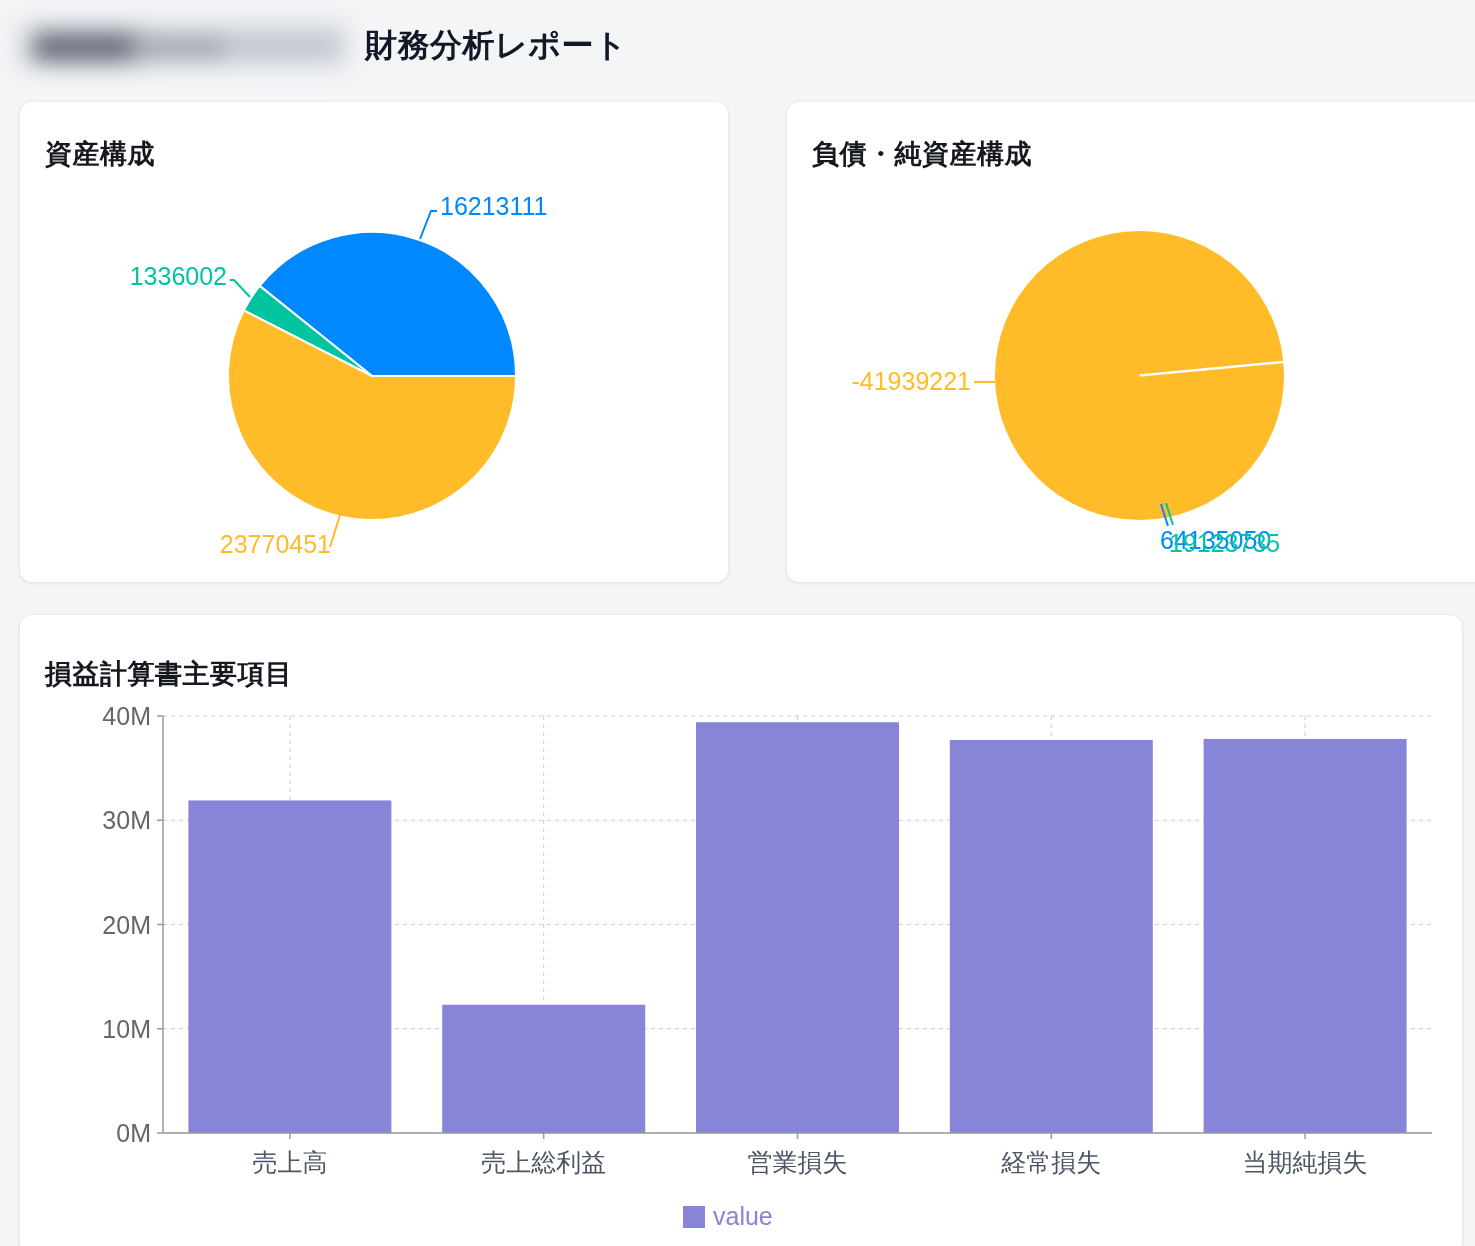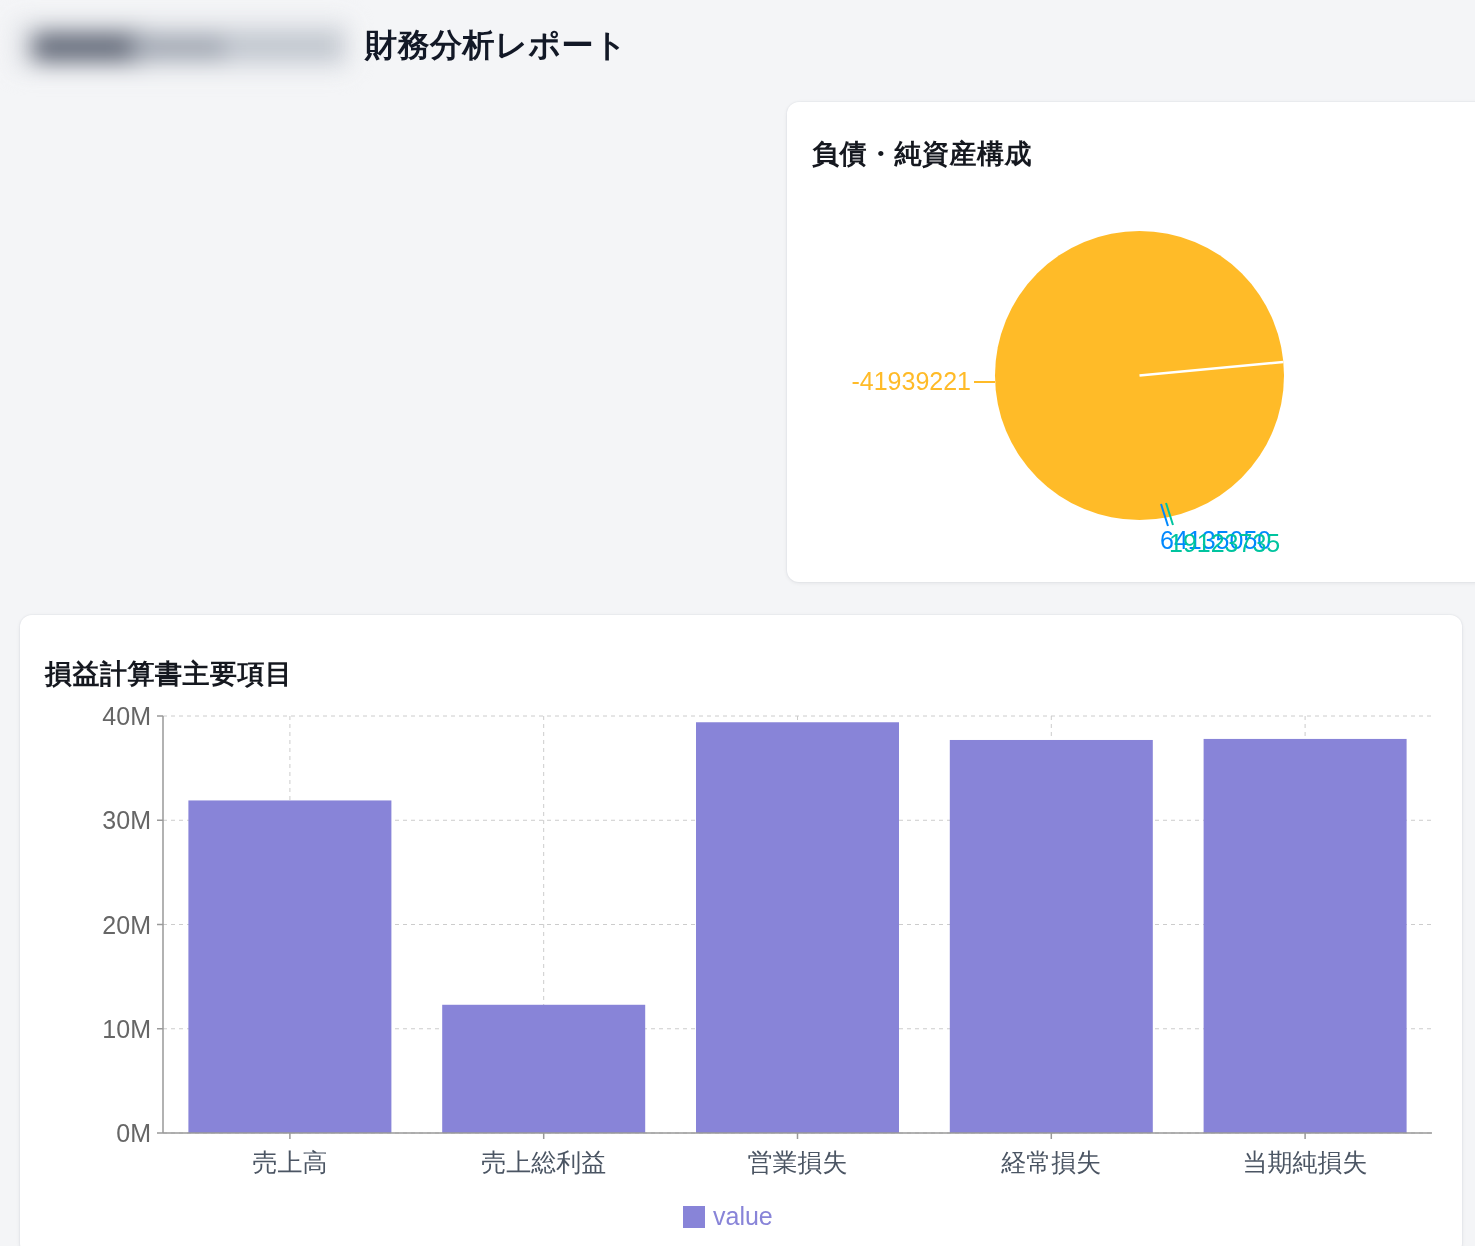--- a/index.html
+++ b/index.html
@@ -49,20 +49,34 @@
   <div class="hdr">
     <div class="blur-box">
       <span class="bb0"></span>
         <span class="bb1"></span>
         <span class="bb2"></span>
         <span class="bb3"></span>
     </div>
     <h1 class="page-title">財務分析レポート</h1>
   </div>
 
+  <section class="card card-assets">
+    <h2 class="card-title">資産構成</h2>
+    <svg id="pie-assets" class="pie-svg" width="708" height="386" viewBox="0 0 708 386">
+        <path d="M 352 180 L 496 180 A 144 144 0 0 0 239.68401296411787 89.88274828782474 Z" fill="#0088FE" stroke="#ffffff" stroke-width="2"></path>
+        <path d="M 352 180 L 239.68401296411787 89.88274828782474 A 144 144 0 0 0 223.81159106796795 114.39716610180528 Z" fill="#00C49F" stroke="#ffffff" stroke-width="2"></path>
+        <path d="M 352 180 L 223.81159106796795 114.39716610180528 A 144 144 0 1 0 496 180.00000000000003 Z" fill="#FFBB28" stroke="#ffffff" stroke-width="2"></path>
+        <polyline points="400,43 411,15 417,15" fill="none" stroke="#0088FE" stroke-width="2"></polyline>
+        <text x="420" y="19" fill="#0088FE" font-size="25" text-anchor="start">16213111</text>
+        <polyline points="230,101 214,84 210,84" fill="none" stroke="#00C49F" stroke-width="2"></polyline>
+        <text x="207" y="89" fill="#00C49F" font-size="25" text-anchor="end">1336002</text>
+        <polyline points="320,319 310,351" fill="none" stroke="#FFBB28" stroke-width="2"></polyline>
+        <text x="311" y="357" fill="#FFBB28" font-size="25" text-anchor="end">23770451</text>
+      </svg>
+  </section>
 
   <section class="card card-liab">
     <h2 class="card-title">負債・純資産構成</h2>
     <svg id="pie-liab" class="pie-svg" width="707" height="386" viewBox="0 0 707 386">
         <circle cx="352.5" cy="179.5" r="144.5" fill="#FFBB28"></circle>
         <line x1="352.5" y1="179.5" x2="496.358703885145" y2="165.9013487254747" stroke="#ffffff" stroke-width="2.5"></line>
         <line x1="374" y1="308" x2="381" y2="330" stroke="#0088FE" stroke-width="2"></line>
         <line x1="379" y1="307" x2="386" y2="329" stroke="#00C49F" stroke-width="2"></line>
         <text x="373" y="353" fill="#0088FE" font-size="25" text-anchor="start">64135050</text>
         <text x="382" y="356" fill="#00C49F" font-size="25" text-anchor="start">19123735</text>

